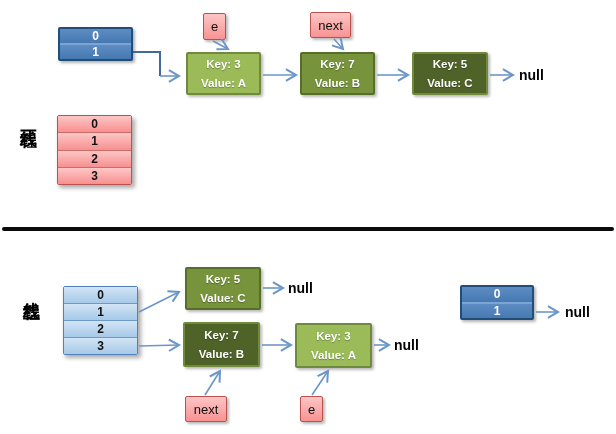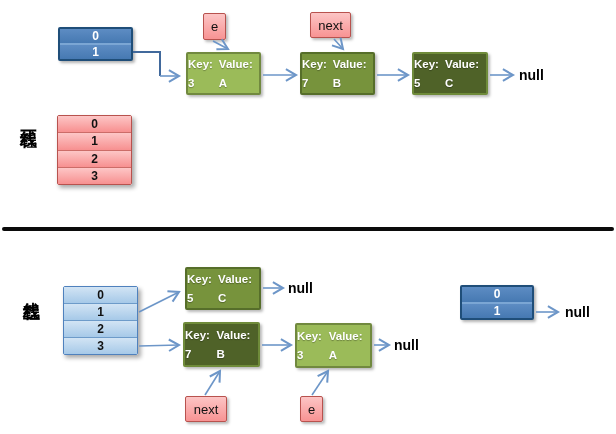--- a/index.html
+++ b/index.html
@@ -1,21 +1,21 @@
 <!DOCTYPE html>
 <html><head>
 <meta charset="utf-8">
 <style>
   html,body{margin:0;padding:0;background:#ffffff;}
   .canvas{position:relative;width:616px;height:434px;background:#ffffff;overflow:hidden;
           font-family:"Liberation Sans",sans-serif;}
   .abs{position:absolute;box-sizing:border-box;}
   
   .node{border:2px solid;border-radius:2px;color:#ffffff;font-weight:bold;font-size:11.5px;
-        display:flex;flex-direction:row;align-items:center;justify-content:center;
+        display:flex;flex-direction:column;align-items:center;justify-content:center;
         line-height:1.6;box-shadow:2px 2px 3px rgba(0,0,0,.28);
         text-shadow:0 1px 1px rgba(0,0,0,.3);}
   .node.light{background:#9bbb59;border-color:#71893f;}
   .node.mid{background:#77933c;border-color:#566e2a;}
   .node.dark{background:#4f6228;border-color:#6f8b3a;}
   
   .bnode{border:2px solid #1f4e79;border-radius:2px;background:#4f81bd;
          box-shadow:2px 2px 3px rgba(0,0,0,.3);display:flex;flex-direction:column;}
   .bnode .brow{flex:1;display:flex;align-items:center;justify-content:center;
          color:#fff;font-weight:bold;font-size:12px;background:linear-gradient(#5d8cc3,#4679b2);}

